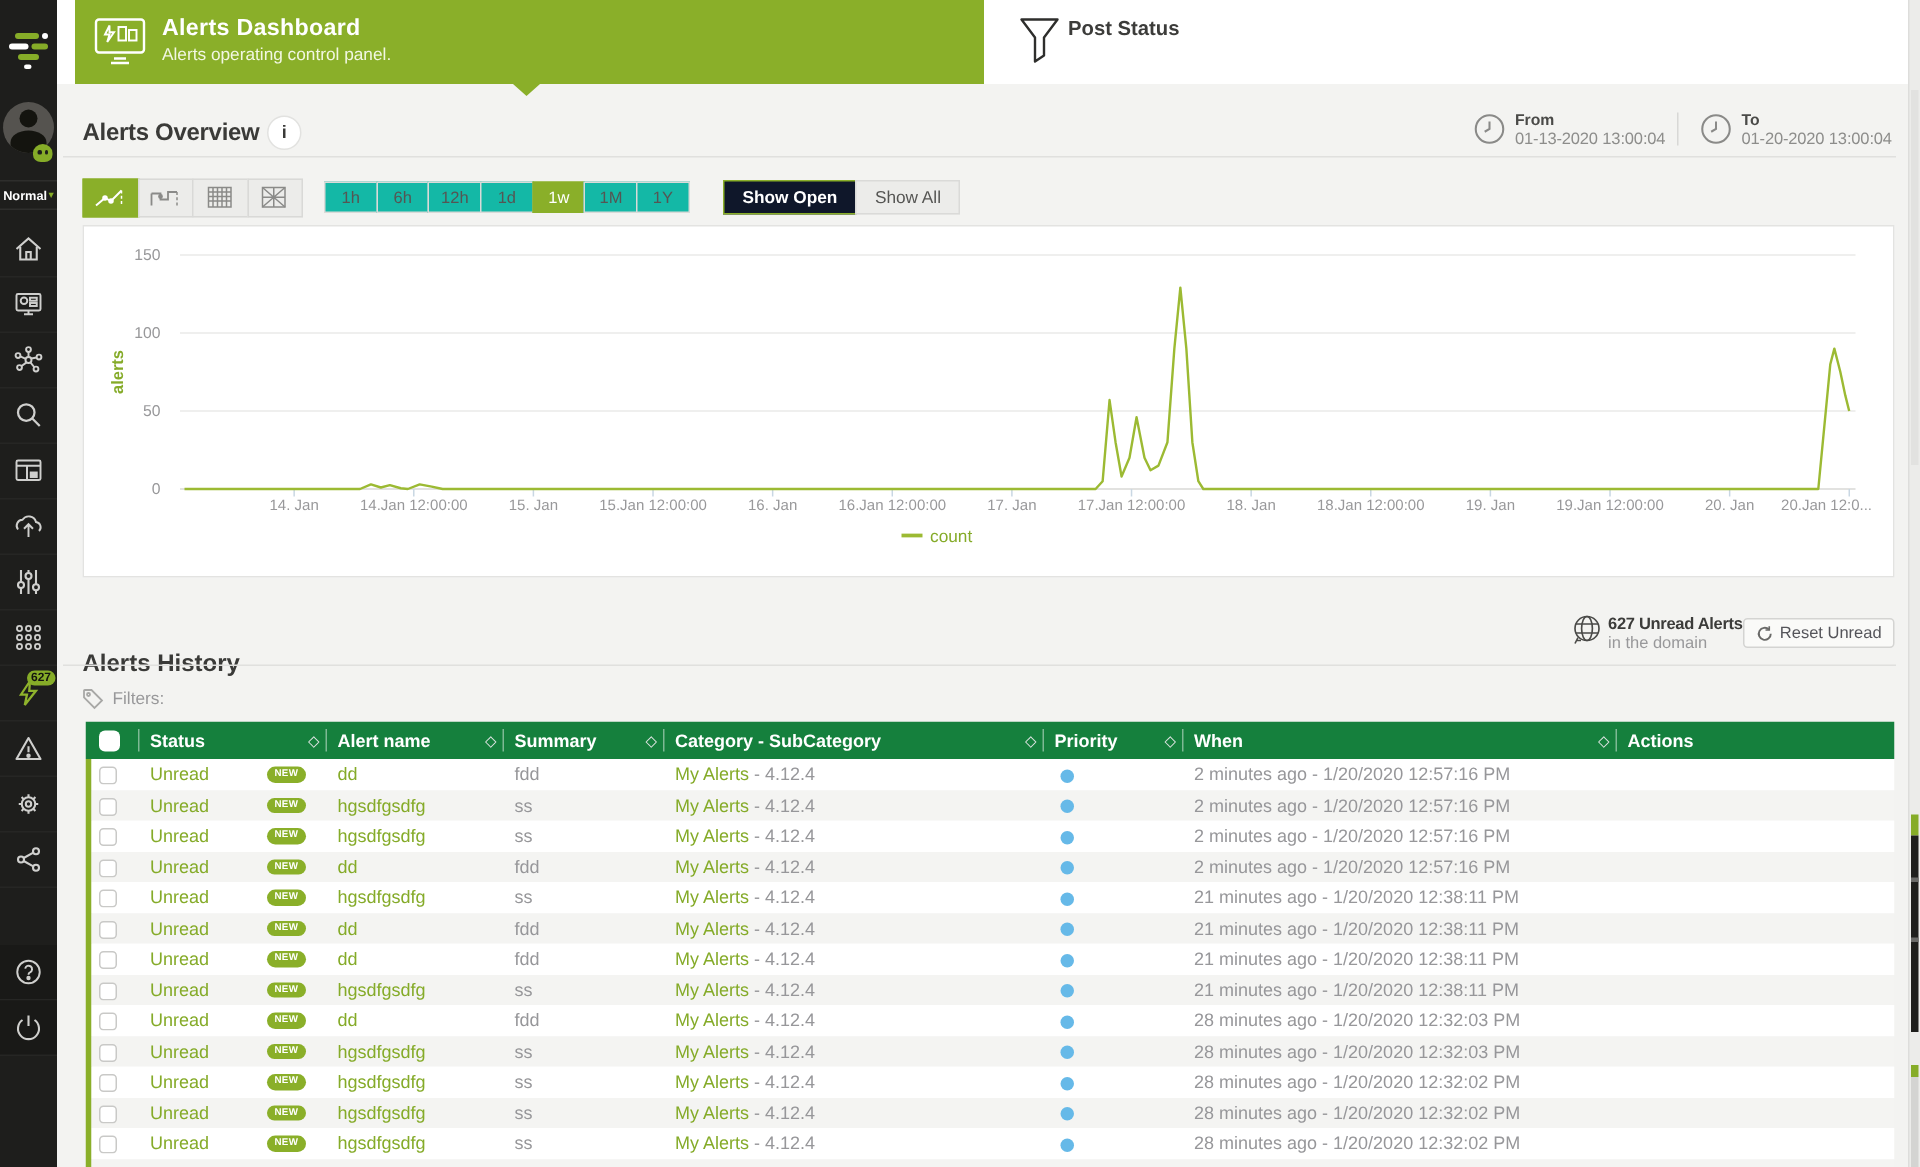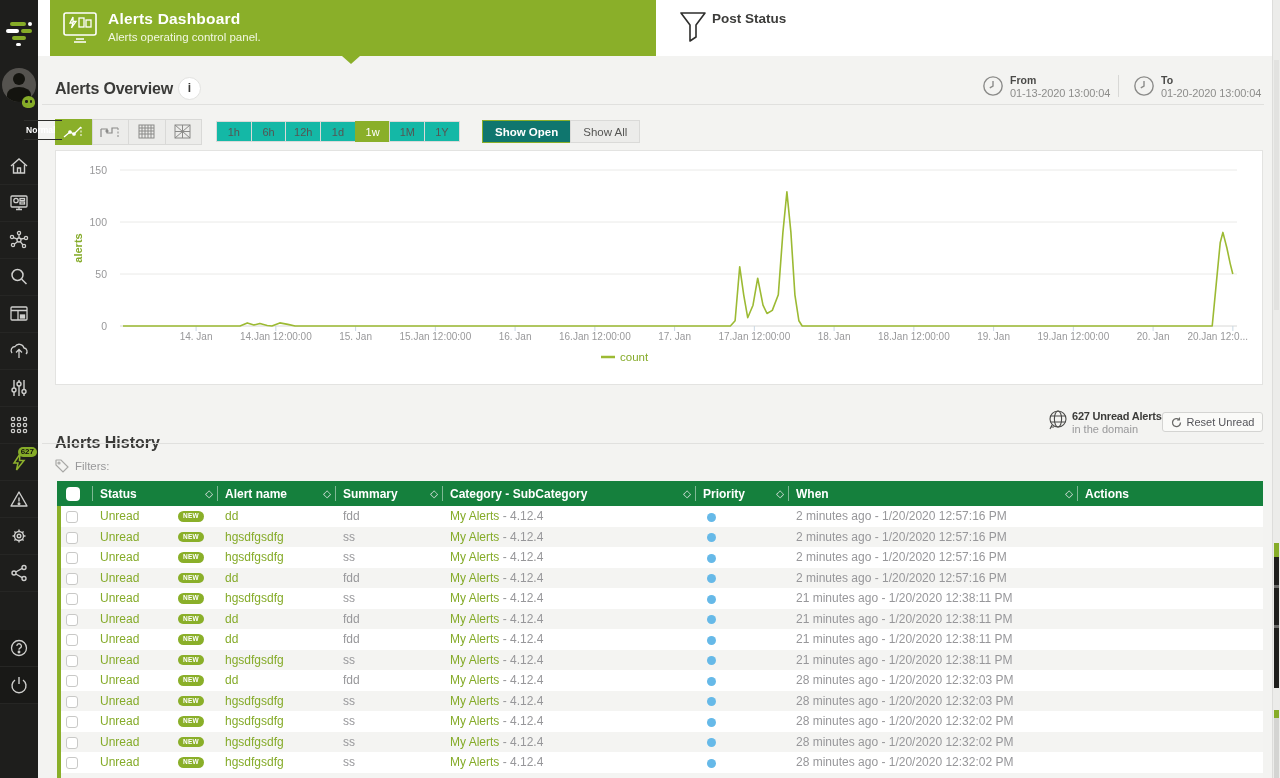--- a/index.html
+++ b/index.html
@@ -8,21 +8,21 @@
 
   
   .sidebar { position:absolute; left:0; top:0; width:38px; height:778px; background:#1e1e1c; z-index:5; }
   .sb-logo { position:absolute; top:16px; left:4px; width:30px; height:32px; }
   .sb-avatar { position:absolute; top:68px; left:2px; width:34px; height:34px; border-radius:50%; background:#55534f; overflow:hidden; }
   .sb-avatar .head { position:absolute; top:5px; left:11px; width:12px; height:12px; border-radius:50%; background:#14140f; }
   .sb-avatar .bust { position:absolute; top:19px; left:5px; width:24px; height:16px; border-radius:50% 50% 0 0; background:#14140f; }
   .sb-skull { position:absolute; top:96px; left:22px; width:13px; height:12px; border-radius:50% 50% 40% 40%; background:#86ac28; z-index:6; }
   .sb-skull i { position:absolute; top:4px; width:2.5px; height:2.5px; border-radius:50%; background:#1e1e1c; }
   .sb-skull i.l { left:3px; } .sb-skull i.r { left:7.5px; }
-  .sb-normal { position:absolute; top:120px; left:0; width:38px; height:20px; border-top:1px solid #2e2e2c; border-bottom:1px solid #2e2e2c; display:flex; align-items:center; justify-content:center; gap:1px;margin-left:24px; }
+  .sb-normal { position:absolute; top:120px; left:0; width:38px; height:20px; border-top:1px solid #2e2e2c; border-bottom:1px solid #2e2e2c; display:flex; align-items:center; justify-content:center; gap:1px; }
   .sb-normal span { color:#fff; font-size:8.5px; font-weight:bold; }
   .sb-normal b { color:#86ac28; font-size:7px; font-weight:normal; }
   .sb-items { position:absolute; top:148px; left:0; width:38px; }
   .sb-item { width:38px; height:37px; display:flex; align-items:center; justify-content:center; border-bottom:1px solid #262624; position:relative; }
   .sb-item svg { display:block; }
   .sb-badge { position:absolute; top:3px; right:1px; background:#86ac28; color:#14140f; font-size:8px; font-weight:bold; padding:1px 3px; border-radius:6px; line-height:1; }
   .sb-gap { width:38px; height:38px; }
   .sb-item.dark { background:#191917; }
 
   
@@ -52,21 +52,21 @@
   
   .ct-group { position:absolute; left:55px; top:119px; height:26px; display:flex; }
   .ct-btn { width:37.5px; height:26px; background:#ececea; border:1px solid #d9d9d7; margin-left:-1px; display:flex; align-items:center; justify-content:center; }
   .ct-btn:first-child { margin-left:0; }
   .ct-btn.active { background:#8aaf29; border-color:#8aaf29; }
   .time-group { position:absolute; left:217px; top:121px; height:21px; display:flex; }
   .t-btn { min-width:35.7px; height:21px; background:#14b8a6; border:1px solid #dadad8; margin-left:-1px; font-size:11px; color:#555553; display:flex; align-items:center; justify-content:center; }
   .t-btn.active { background:#8aaf29; border-color:#8aaf29; color:#fff; }
   .show-group { position:absolute; left:483px; top:120px; height:23px; display:flex; }
   .s-btn { height:23px; padding:0 12px; background:#ececea; border:1px solid #dadad8; margin-left:-1px; font-size:11.5px; color:#555553; display:flex; align-items:center; justify-content:center; }
-  .s-btn.active { background:#0f766e; border-color:#8aaf29; color:#fff; font-weight:bold; }
+  .s-btn.active { background:#0f172a; border-color:#8aaf29; color:#fff; font-weight:bold; }
 
   
   .chart-panel { position:absolute; left:55px; top:150px; width:1208px; height:235px; background:#fff; border:1px solid #e3e3e1; }
 
   
   .hist-title { position:absolute; left:55px; top:434px; font-size:16px; font-weight:bold; color:#3a3a38; }
   .unread-wrap { position:absolute; left:1046px; top:408px; }
   .un-count { position:absolute; left:26px; top:2px; font-size:11px; font-weight:bold; color:#3c3c3a; white-space:nowrap; letter-spacing:-0.2px; }
   .un-sub { position:absolute; left:26px; top:15px; font-size:11px; color:#98989a; white-space:nowrap; }
   .reset-btn { position:absolute; left:1162px; top:412px; width:101px; height:20px; background:#fafaf8; border:1px solid #d4d4d2; border-radius:3px; font-size:11px; color:#55555a; display:flex; align-items:center; justify-content:center; gap:5px; font-family:"Liberation Sans", sans-serif; }

